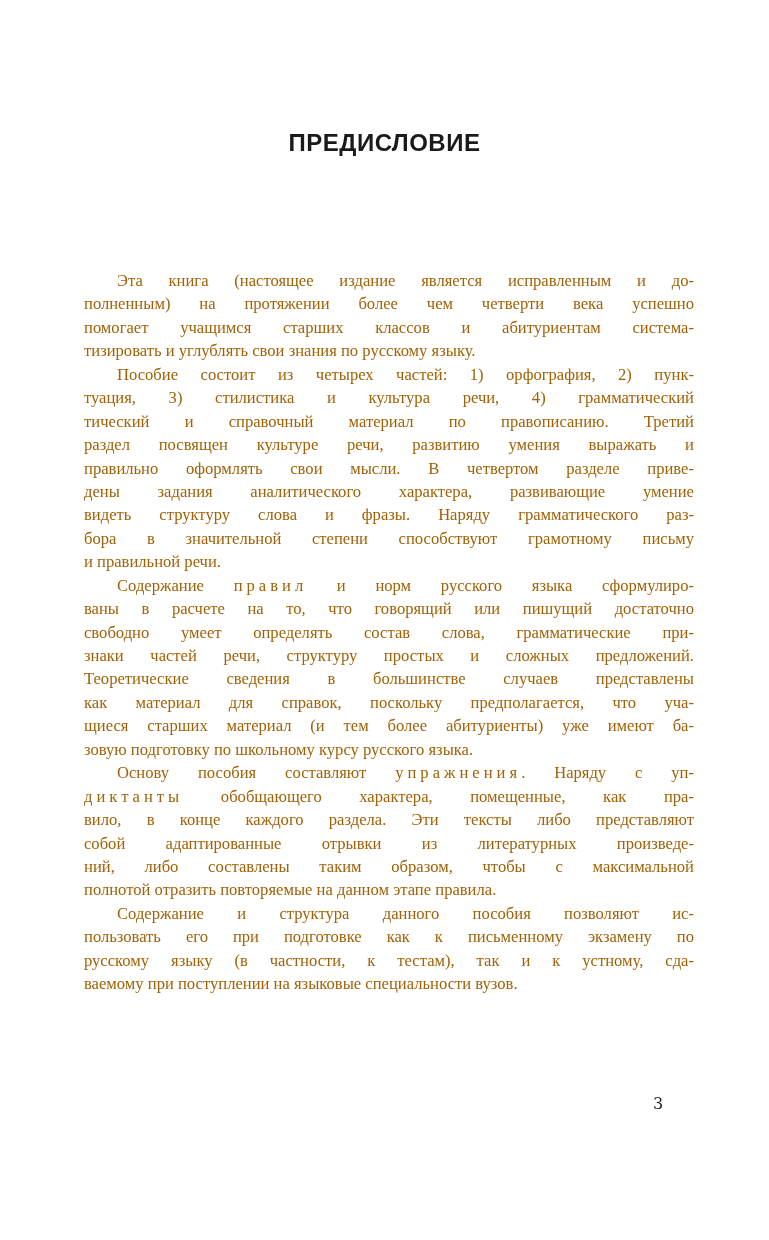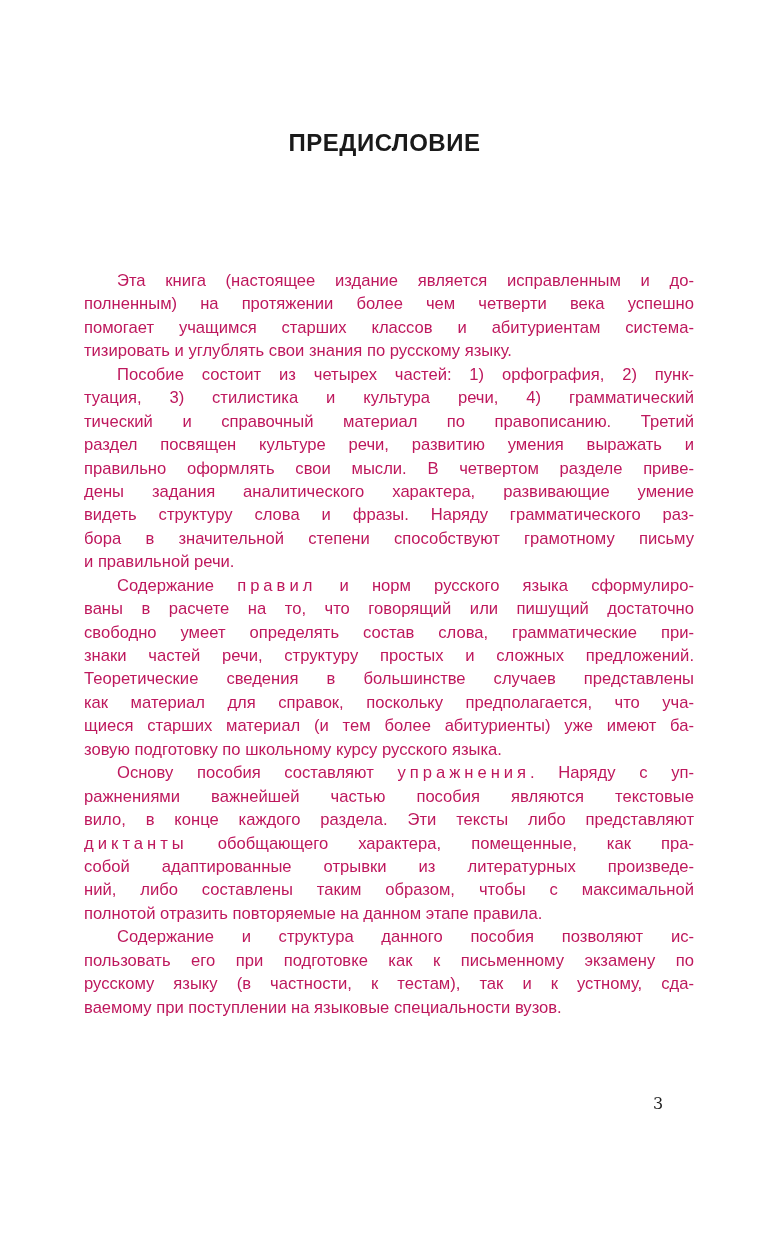--- a/index.html
+++ b/index.html
@@ -24,24 +24,24 @@
       font-weight: bold;
       font-size: 24px;
       letter-spacing: 0.5px;
       color: #1a1a1a;
     }
     .body-text {
       position: absolute;
       top: 269px;
       left: 84px;
       width: 610px;
-      font-family: Liberation Sans, sans-serif;
+      font-family: Liberation Serif, serif;
       font-size: 16.6px;
       line-height: 23.45px;
-      color: #be185d;
+      color: #a16207;
     }
     .line {
       display: block;
       text-align: justify;
       text-align-last: justify;
       white-space: nowrap;
       height: 23.45px;
       overflow: visible;
     }
     .line.first {
@@ -94,23 +94,22 @@
     <span class="line">свободно умеет определять состав слова, грамматические при-</span>
     <span class="line">знаки частей речи, структуру простых и сложных предложений.</span>
     <span class="line">Теоретические сведения в большинстве случаев представлены</span>
     <span class="line">как материал для справок, поскольку предполагается, что уча-</span>
     <span class="line">щиеся старших материал (и тем более абитуриенты) уже имеют ба-</span>
     <span class="line last">зовую подготовку по школьному курсу русского языка.</span>
   </div>
 
   <div>
     <span class="line first"><span>Основу пособия составляют </span><span class="spaced">упражнения</span><span>. Наряду с уп-</span></span>
-    <span class="line">ражнениями важнейшей частью пособия являются текстовые</span>
+    <span class="line"><span class="spaced">диктанты</span><span> обобщающего характера, помещенные, как пра-</span></span>
     <span class="line">вило, в конце каждого раздела. Эти тексты либо представляют</span>
-    <span class="line"><span class="spaced">диктанты</span><span> обобщающего характера, помещенные, как пра-</span></span>
     <span class="line">собой адаптированные отрывки из литературных произведе-</span>
     <span class="line">ний, либо составлены таким образом, чтобы с максимальной</span>
     <span class="line last">полнотой отразить повторяемые на данном этапе правила.</span>
   </div>
 
   <div>
     <span class="line first">Содержание и структура данного пособия позволяют ис-</span>
     <span class="line">пользовать его при подготовке как к письменному экзамену по</span>
     <span class="line">русскому языку (в частности, к тестам), так и к устному, сда-</span>
     <span class="line last">ваемому при поступлении на языковые специальности вузов.</span>

